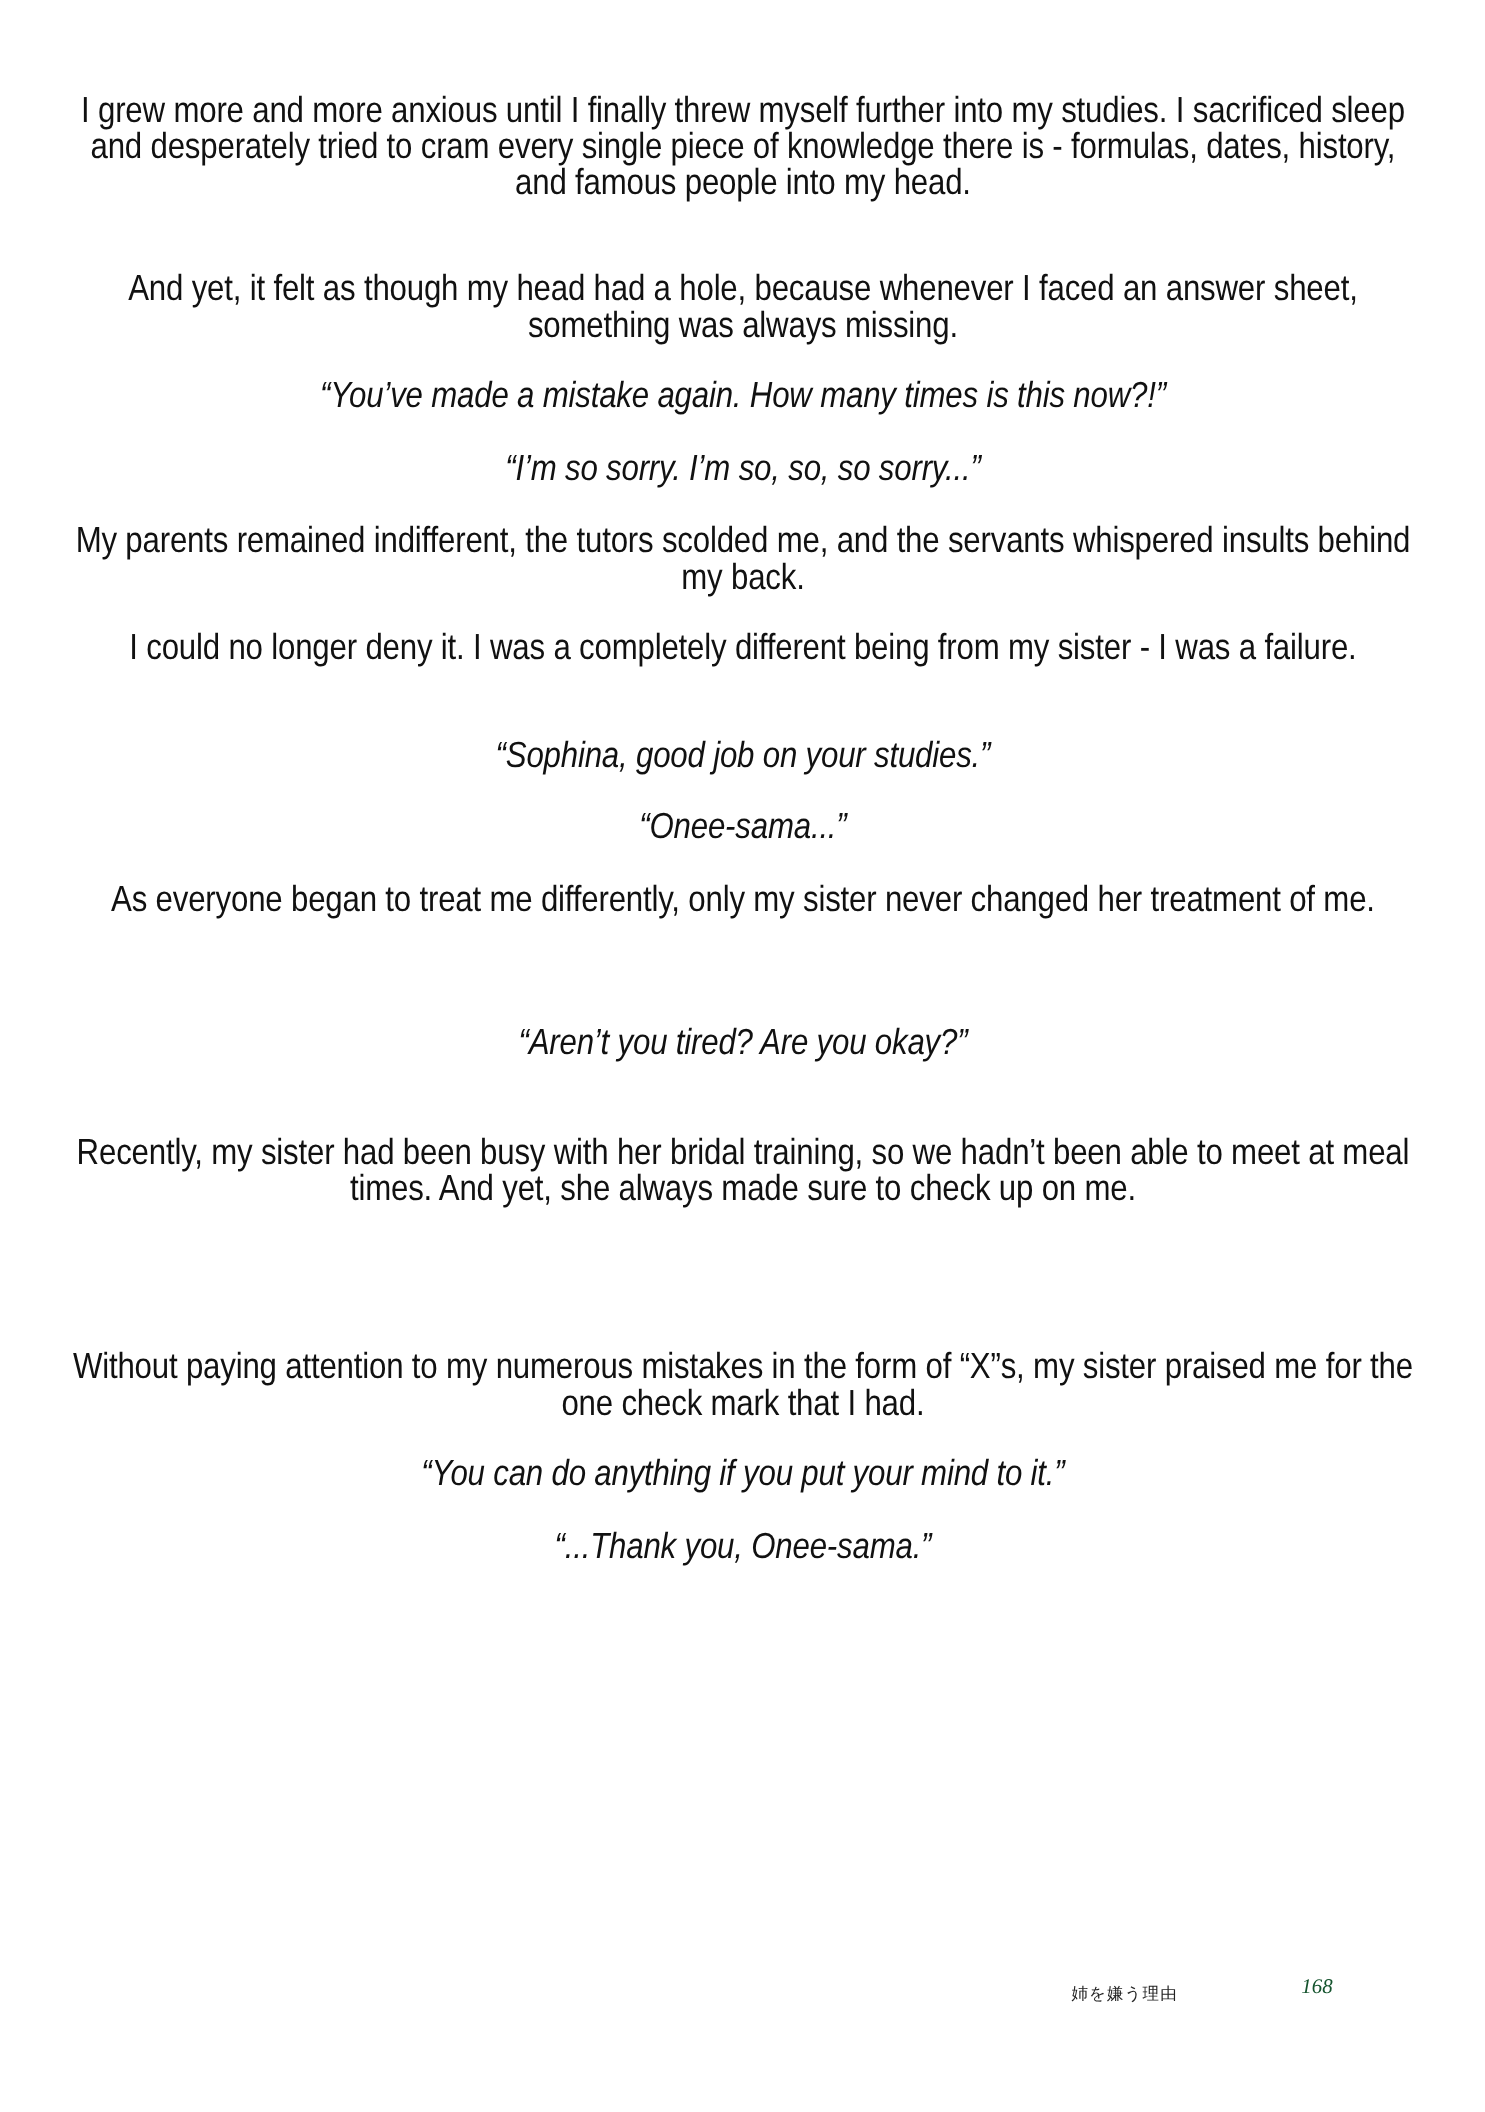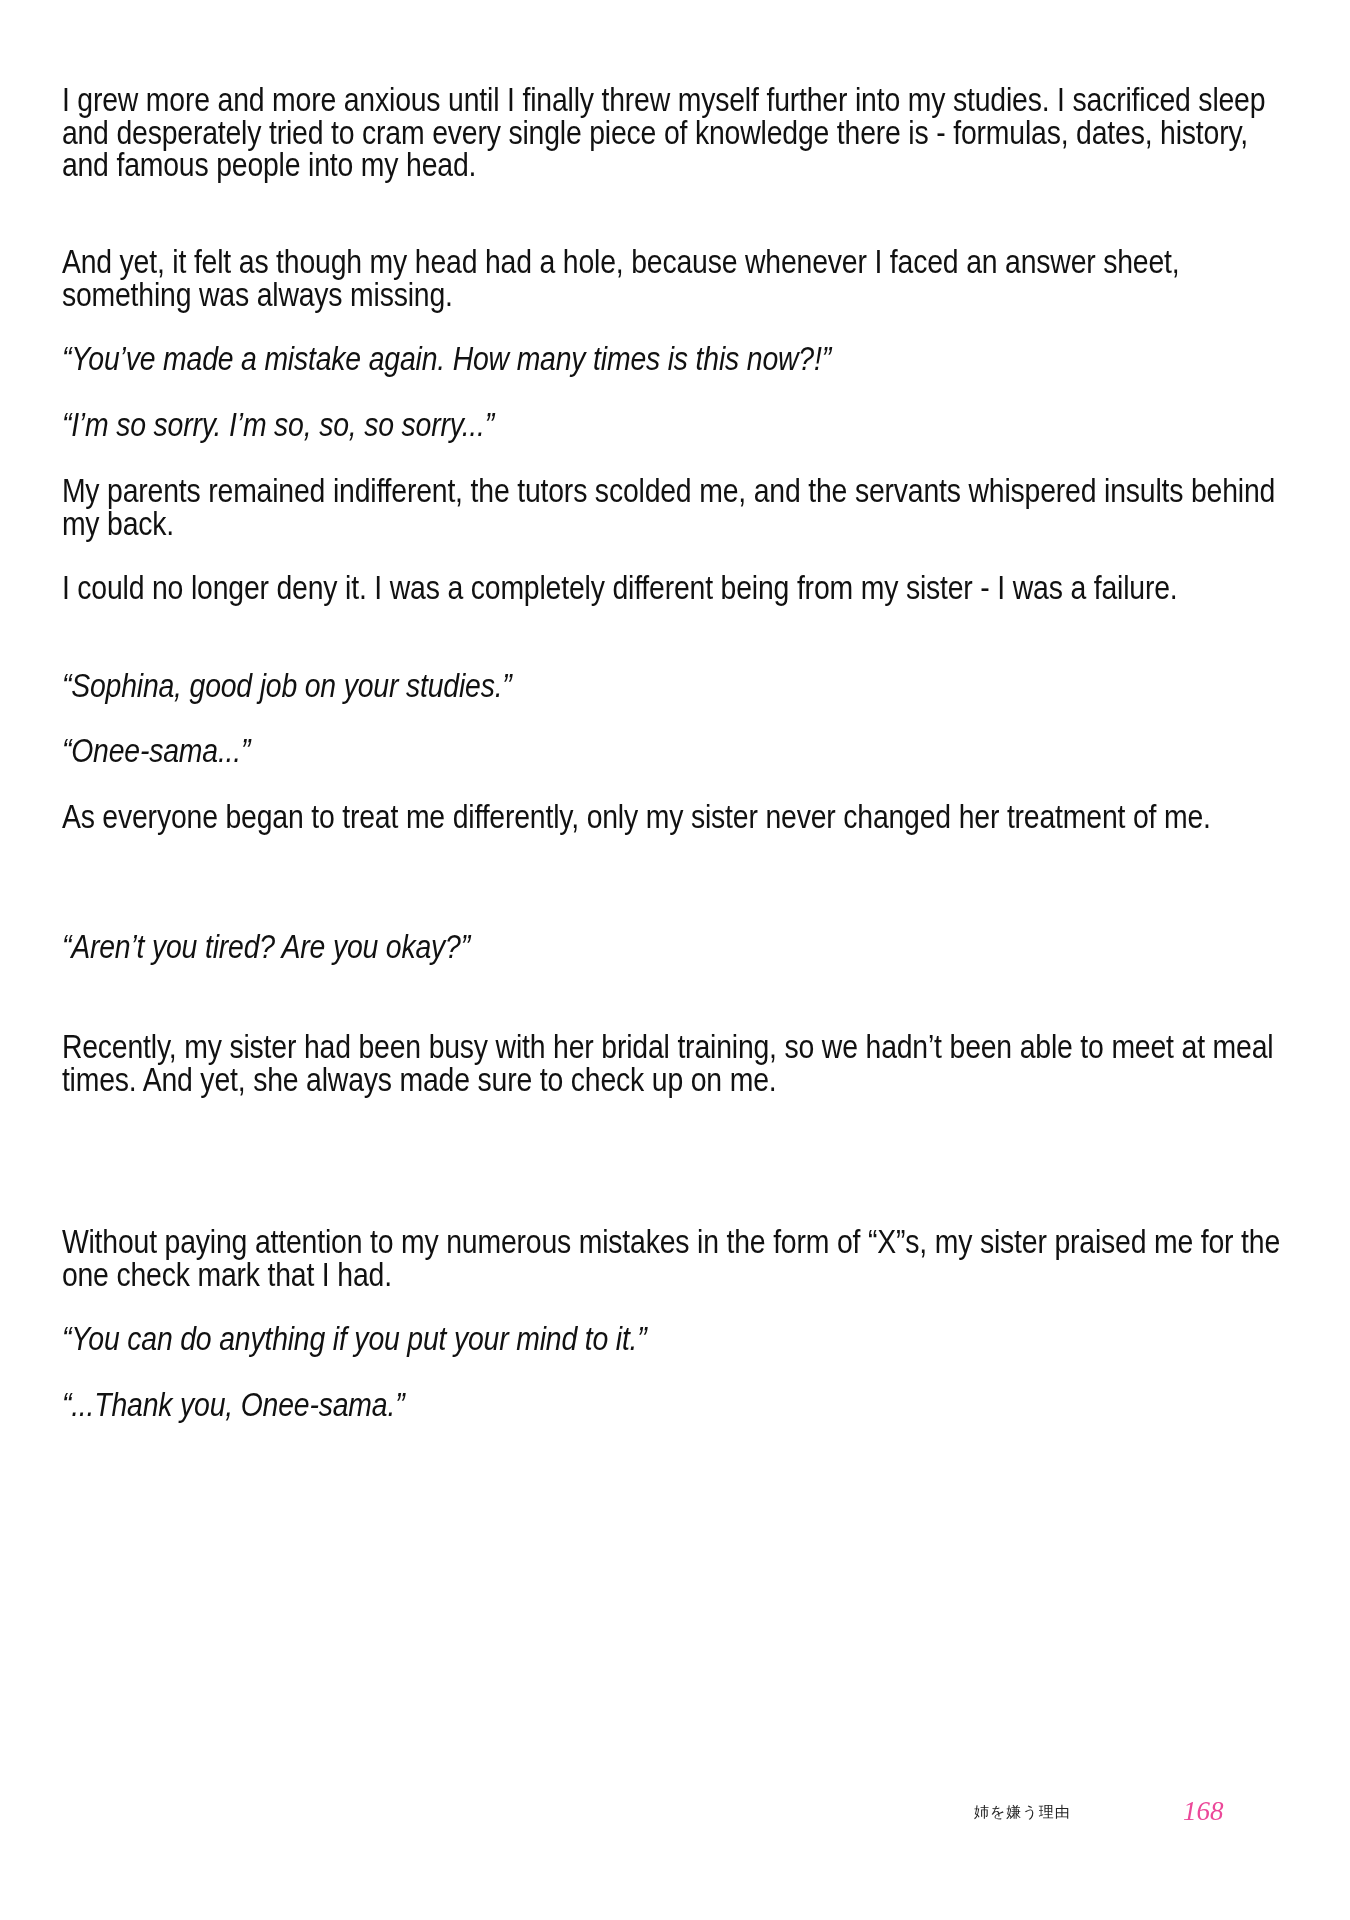--- a/index.html
+++ b/index.html
@@ -1,33 +1,33 @@
 <!DOCTYPE html>
 <html><head>
 <meta charset="utf-8">
 <style>
   html, body { margin: 0; padding: 0; background: #ffffff; }
   body { width: 1350px; height: 1920px; position: relative; overflow: hidden; color: #111; }
   .page { position: absolute; left: 0; top: 0; width: 1350px; height: 1920px; background: #fff; }
   .block {
-    position: absolute; left: 60px; width: 1230px; 
+    position: absolute; left: 60px; width: 1230px; text-align: center;
     font-family: "Liberation Sans", sans-serif; font-size: 33px; line-height: 32.5px;
     letter-spacing: -0.2px;
   }
   .block span.txt {
     display: inline-block; transform: scaleX(0.86); transform-origin: center top; width: 116%; margin-left: -8%;
   }
   .quote { font-style: italic; }
   .footer-title {
     position: absolute; left: 974px; top: 1803px; font-family: "DejaVu Sans", sans-serif;
     font-size: 15px; letter-spacing: 1px; color: #222;
   }
   .footer-num {
     position: absolute; left: 1183px; top: 1796px; font-family: "Liberation Serif", serif;
-    font-style: italic; font-size: 27px; color: #ec4899;
+    font-style: italic; font-size: 19px; color: #14532d;
   }
 </style>
 </head>
 <body>
 
 <div class="page">
 
   <div class="block" style="top:84px">
     <span class="txt">I grew more and more anxious until I finally threw myself further into my studies. I sacrificed sleep and desperately tried to cram every single piece of knowledge there is - formulas, dates, history, and famous people into my head.</span>
   </div>

